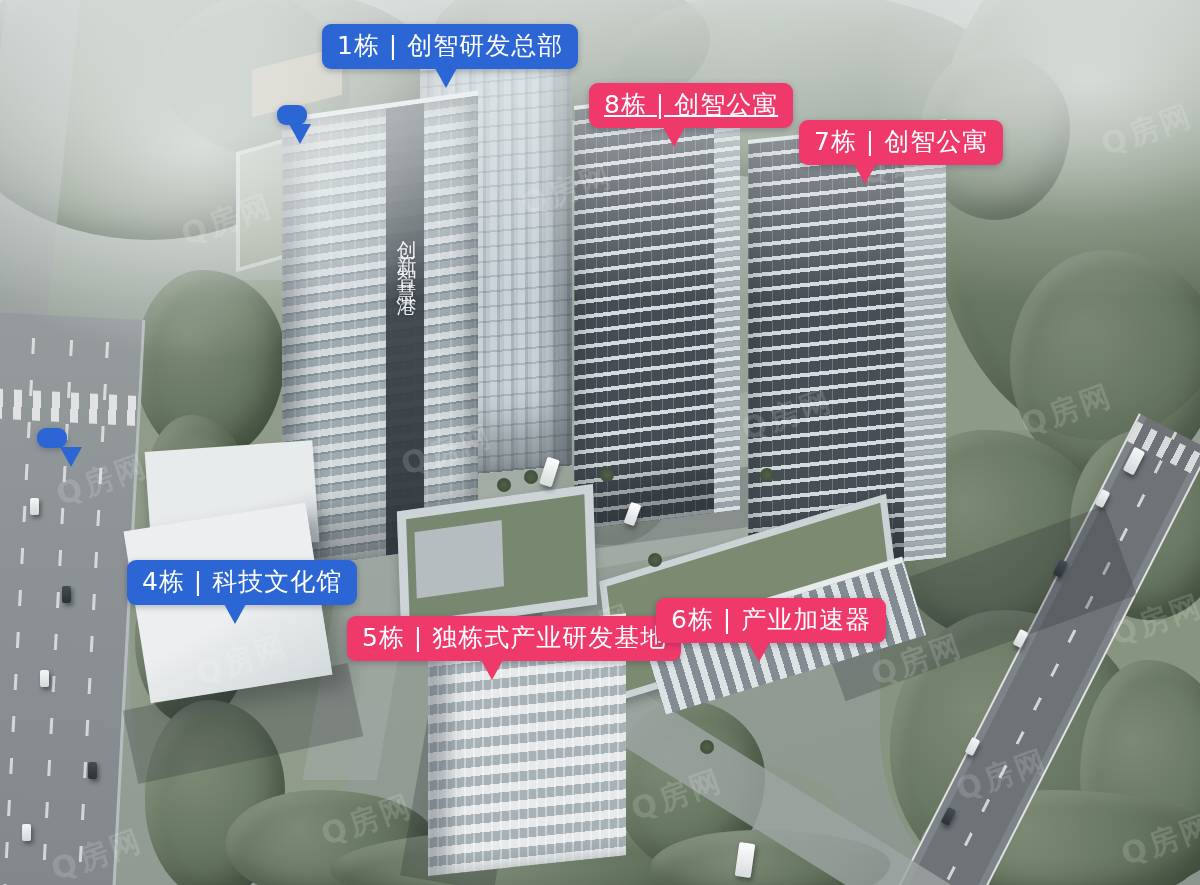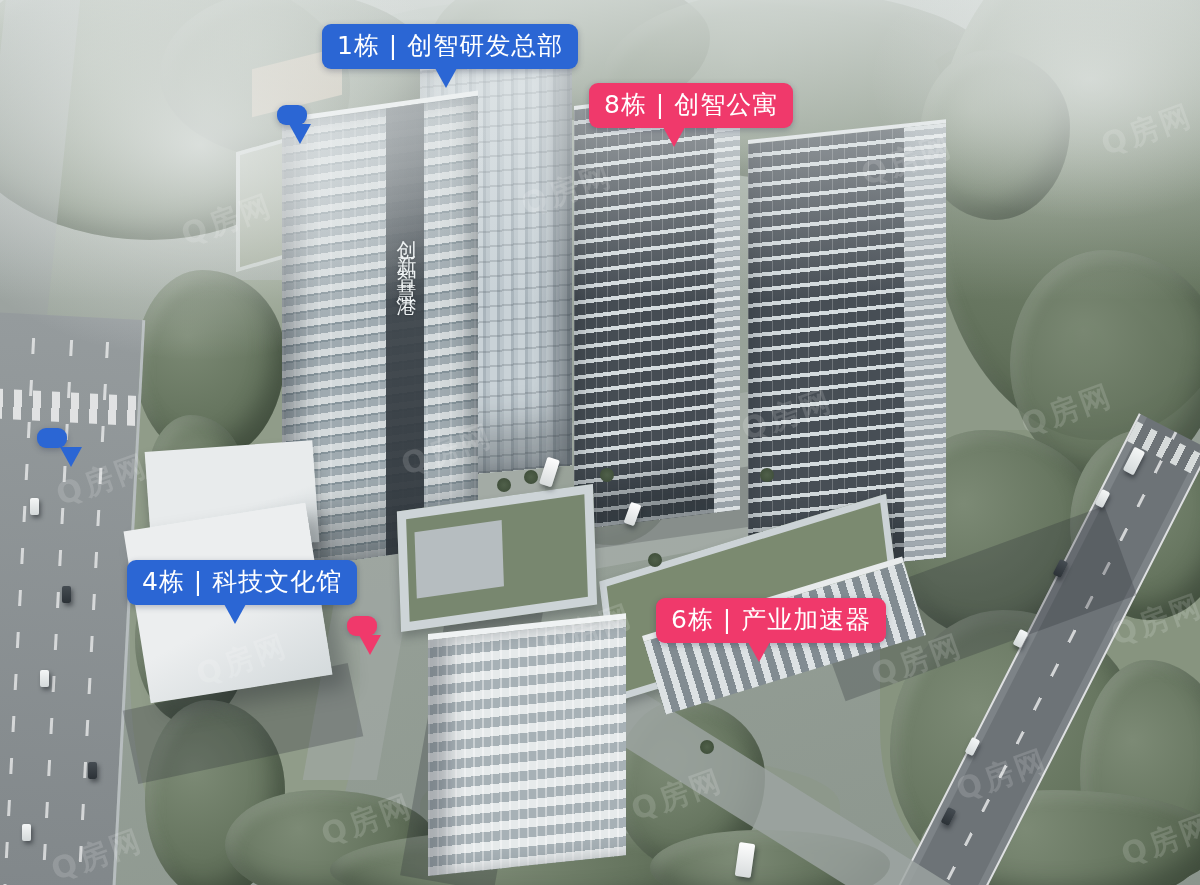--- a/index.html
+++ b/index.html
@@ -190,21 +190,21 @@
     border:11px solid transparent;border-bottom:0;border-top-width:20px;}
   .bubble--blue .ptr{border-top-color:var(--label-blue,#2b66d4);}
   .bubble--pink .ptr{border-top-color:var(--label-pink,#f0396b);}
   #label-1{left:322px;top:24px;} #label-1 .ptr{left:44%;}
   #label-2{left:277px;top:105px;} #label-2 .ptr{left:40%;}
   #label-3{left:37px;top:428px;} #label-3 .ptr{left:78%;}
   #label-4{left:127px;top:560px;} #label-4 .ptr{left:42%;}
   #label-5{left:347px;top:616px;} #label-5 .ptr{left:40%;}
   #label-6{left:656px;top:554px;margin-top:44px;} #label-6 .ptr{left:40%;}
   #label-7{left:799px;top:120px;} #label-7 .ptr{left:27%;}
-  #label-8{left:589px;top:83px;} #label-8 .ptr{left:36%;}
+  #label-8{left:589px;top:83px;text-decoration:underline;} #label-8 .ptr{left:36%;}
 </style>
 </head>
 <body>
 
 <div class="scene">
 
   <div class="grass" id="g1"></div>
   <div class="grass" id="g2"></div>
   <div class="grass" id="g3"></div>
   <div class="grass" id="g4"></div>
@@ -326,24 +326,29 @@
     <span class="ptr"></span>
   </div>
   <div class="bubble bubble--blue" id="label-3">
     <span class="ptr"></span>
   </div>
   <div class="bubble bubble--blue" id="label-4">
     <span>4栋 | 科技文化馆</span>
     <span class="ptr"></span>
   </div>
   <div class="bubble bubble--pink" id="label-5">
+    <span>5栋 | 独栋式产业研发基地</span>
     <span class="ptr"></span>
   </div>
   <div class="bubble bubble--pink" id="label-6">
     <span>6栋 | 产业加速器</span>
     <span class="ptr"></span>
   </div>
+  <div class="bubble bubble--pink" id="label-7">
+    <span>7栋 | 创智公寓</span>
+    <span class="ptr"></span>
+  </div>
   <div class="bubble bubble--pink" id="label-8">
     <span>8栋 | 创智公寓</span>
     <span class="ptr"></span>
   </div>
 
 </div>
 
 </body></html>

